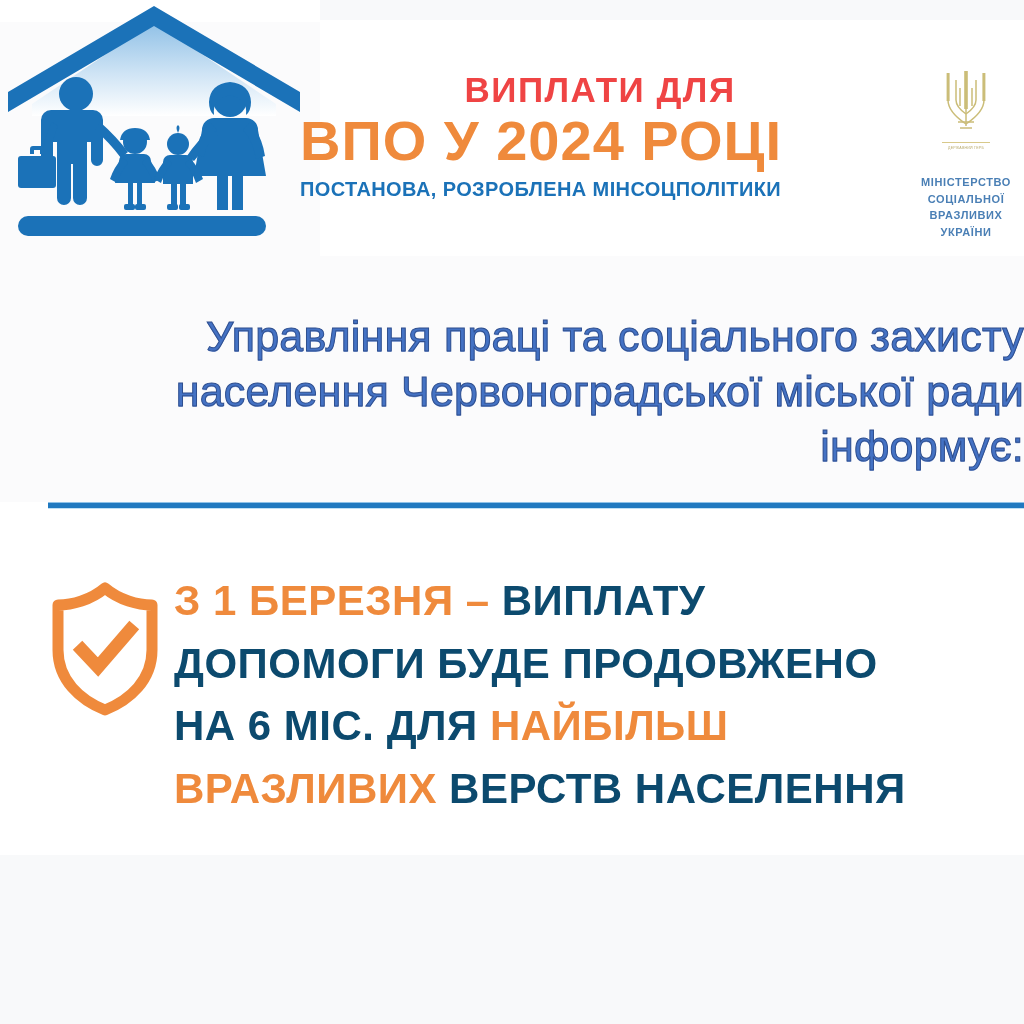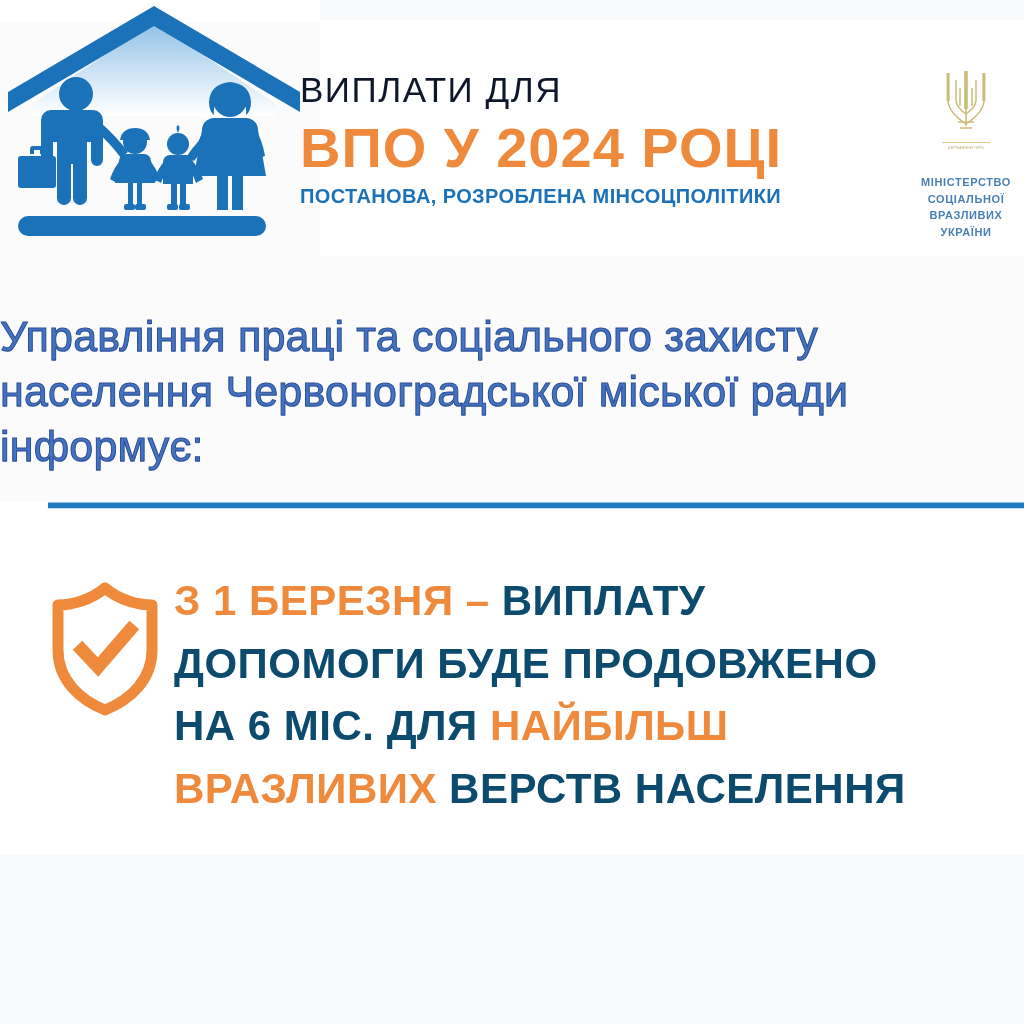--- a/index.html
+++ b/index.html
@@ -53,32 +53,33 @@
   }
 
   
   .banner-text {
     position: absolute;
     left: 300px; top: 72px;
     width: 600px;
   }
   .banner-line1 {
     font-size: 35px;
-    font-weight: normal;
+    font-weight: bold;
     letter-spacing: 1.5px;
-    color: #0f172a;
+    color: #ef4444;
     line-height: 1;
+    text-align: center;
   }
   .banner-line2 {
     font-size: 56px;
     font-weight: bold;
     letter-spacing: 1px;
     color: #ef8a3c;
     line-height: 1.06;
-    margin-top: 11px;
+    margin-top: 4px;
   }
   .banner-line3 {
     font-size: 20px;
     font-weight: bold;
     letter-spacing: 0.4px;
     color: #1b72b8;
     line-height: 1;
     margin-top: 9px;
   }
 
@@ -113,21 +114,21 @@
     color: #4a7fb5;
     line-height: 1.5;
     margin-top: 24px;
   }
 
   
   .heading {
     position: absolute;
     left: 0; top: 280px;
     width: 1024px;
-    text-align: left;
+    text-align: right;
     font-size: 43px;
     font-weight: normal;
     line-height: 1.28;
     color: #4472c4;
     letter-spacing: 0.2px;
     -webkit-text-stroke: 1px #2f4f8f;
     text-shadow: 0 1px 0 #8aa6dd;
   }
 
   

